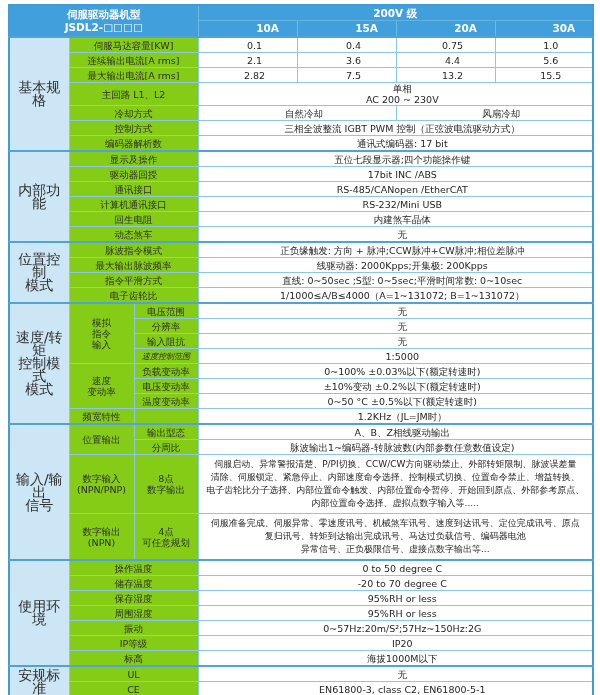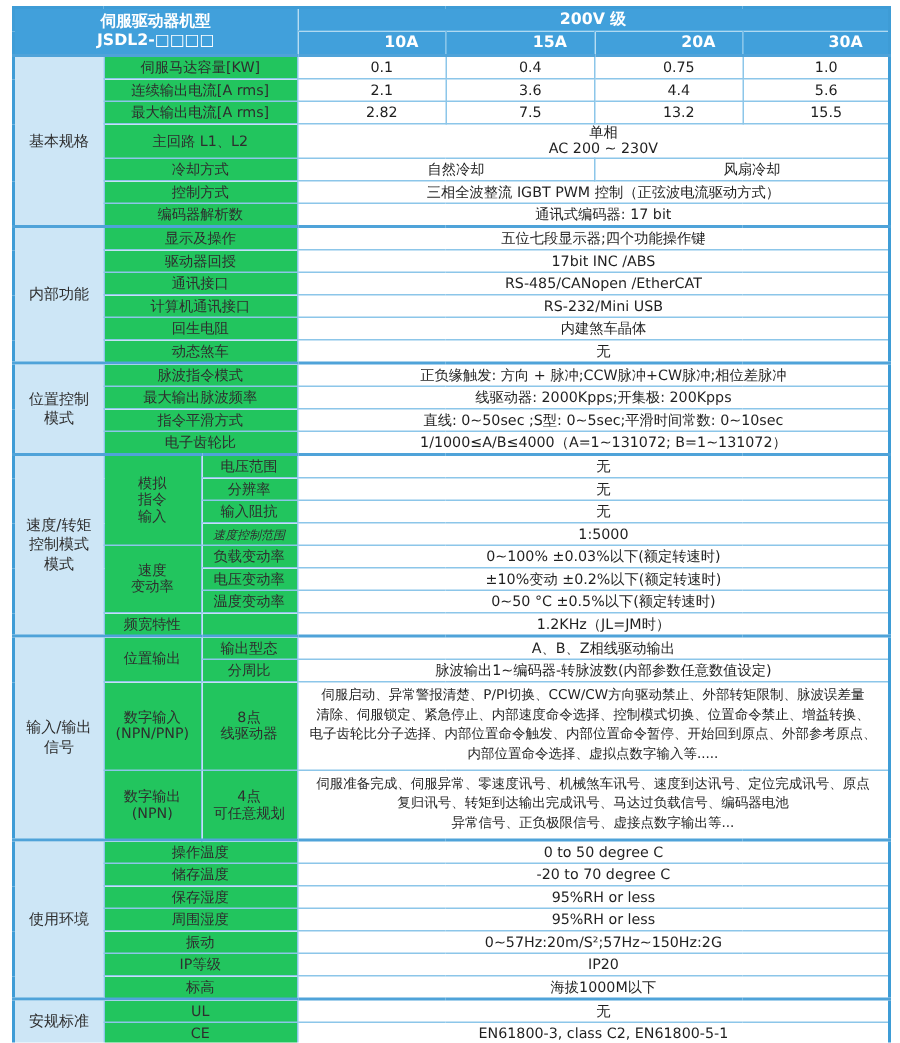--- a/index.html
+++ b/index.html
@@ -22,23 +22,23 @@
   }
   thead td{
     background:#41A0DB;color:#ffffff;font-weight:bold;
     font-size:10.5px;border:1px solid #6FB9E5;
   }
   thead td.model{white-space:pre-line;line-height:13px;margin-top:44px;}
   thead tr.h1 td{height:14px;}
   thead tr.h2 td{height:15px;padding-left:42px;}
   td.sec{
     background:#CDE6F6;white-space:pre-line;
-    font-size:10px;line-height:13px;color:#2e2e2e;
-  }
-  td.lab{background:#22c55e;white-space:pre-line;color:#2e2e2e;}
+    font-size:14px;line-height:13px;color:#2e2e2e;
+  }
+  td.lab{background:#84cc16;white-space:pre-line;color:#2e2e2e;}
   td.val{background:#ffffff;color:#1f1f1f;white-space:pre-line;padding-left:16px;}
   td.small{font-size:8px;font-style:italic;}
   td.longtext{font-size:9px;line-height:13px;padding:3px 6px;height:auto;border-radius:15px;}
   tr.secline td{border-top:2px solid #4FA3D9;}
   tr.subline td{border-top:1px solid #BFE0F3;margin-left:12px;}
 </style>
 </head>
 <body>
 
 <table class="spec">
@@ -197,21 +197,21 @@
         <td class="val" colspan="4">A、B、Z相线驱动输出</td>
       </tr>
       <tr class="subline">
         <td class="lab">分周比</td>
         <td class="val" colspan="4">脉波输出1~编码器-转脉波数(内部参数任意数值设定)</td>
       </tr>
       <tr>
         <td class="lab" rowspan="1">数字输入
 (NPN/PNP)</td>
         <td class="lab">8点
-线驱动器</td>
+数字输出</td>
         <td class="val longtext" colspan="4">伺服启动、异常警报清楚、P/PI切换、CCW/CW方向驱动禁止、外部转矩限制、脉波误差量
 清除、伺服锁定、紧急停止、内部速度命令选择、控制模式切换、位置命令禁止、增益转换、
 电子齿轮比分子选择、内部位置命令触发、内部位置命令暂停、开始回到原点、外部参考原点、
 内部位置命令选择、虚拟点数字输入等.....</td>
       </tr>
       <tr>
         <td class="lab" rowspan="1">数字输出
 (NPN)</td>
         <td class="lab">4点
 可任意规划</td>

